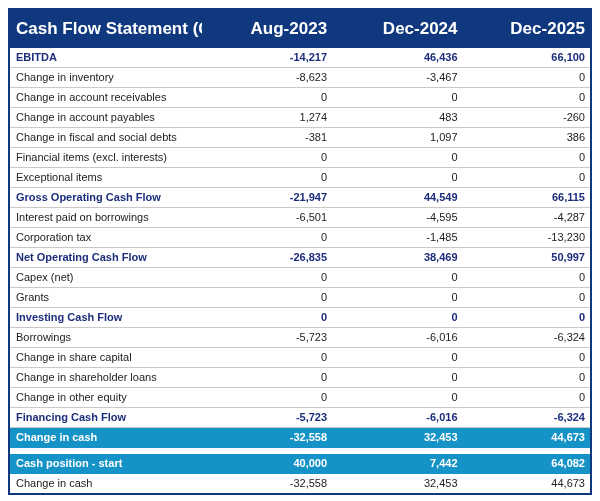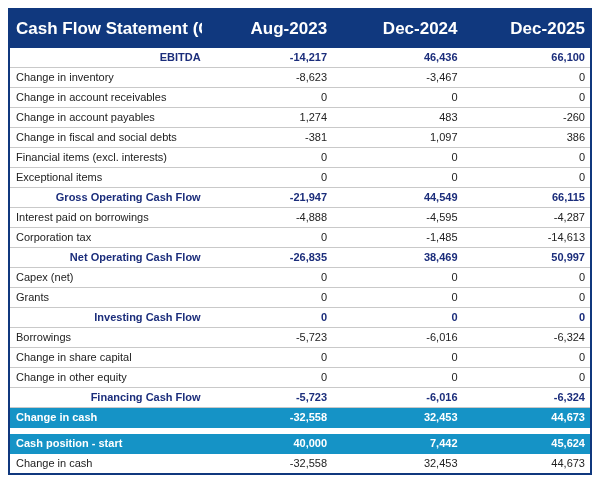--- a/index.html
+++ b/index.html
@@ -43,21 +43,21 @@
     height:18px;
     color:var(--text);
     background:#ffffff;
     border-bottom:1px solid var(--grid);
     white-space:nowrap;
     overflow:hidden;
     line-height:17px;
   }
   .label{text-align:left;padding-left:6px;}
   .num{text-align:right;padding-right:5px;}
-  tr.subtotal td{color:var(--accent);font-weight:700;text-align:right;}
+  tr.subtotal td{color:var(--accent);font-weight:700;}
   tr.highlight td{
     background:var(--highlight);
     color:var(--highlight-text);
     font-weight:700;
     border-bottom:1px solid var(--highlight);
   }
   tr.spacer td{height:6px;border-bottom:none;padding:0;background:#ffffff;}
   tbody tr:last-child td{border-bottom:none;}
 </style>
 </head>
@@ -123,29 +123,29 @@
     <td class="num">0</td>
   </tr>
         <tr class="subtotal">
     <td class="label">Gross Operating Cash Flow</td>
     <td class="num">-21,947</td>
     <td class="num">44,549</td>
     <td class="num">66,115</td>
   </tr>
         <tr class="normal">
     <td class="label">Interest paid on borrowings</td>
-    <td class="num">-4,888</td>
+    <td class="num">-6,501</td>
     <td class="num">-4,595</td>
     <td class="num">-4,287</td>
   </tr>
         <tr class="normal">
     <td class="label">Corporation tax</td>
     <td class="num">0</td>
     <td class="num">-1,485</td>
-    <td class="num">-14,613</td>
+    <td class="num">-13,230</td>
   </tr>
         <tr class="subtotal">
     <td class="label">Net Operating Cash Flow</td>
     <td class="num">-26,835</td>
     <td class="num">38,469</td>
     <td class="num">50,997</td>
   </tr>
         <tr class="normal">
     <td class="label">Capex (net)</td>
     <td class="num">0</td>
@@ -165,20 +165,26 @@
     <td class="num">0</td>
   </tr>
         <tr class="normal">
     <td class="label">Borrowings</td>
     <td class="num">-5,723</td>
     <td class="num">-6,016</td>
     <td class="num">-6,324</td>
   </tr>
         <tr class="normal">
     <td class="label">Change in share capital</td>
+    <td class="num">0</td>
+    <td class="num">0</td>
+    <td class="num">0</td>
+  </tr>
+        <tr class="normal">
+    <td class="label">Change in shareholder loans</td>
     <td class="num">0</td>
     <td class="num">0</td>
     <td class="num">0</td>
   </tr>
         <tr class="normal">
     <td class="label">Change in other equity</td>
     <td class="num">0</td>
     <td class="num">0</td>
     <td class="num">0</td>
   </tr>
@@ -194,21 +200,21 @@
     <td class="num">32,453</td>
     <td class="num">44,673</td>
   </tr>
         <tr class="spacer">
           <td colspan="4"></td>
         </tr>
         <tr class="highlight">
     <td class="label">Cash position - start</td>
     <td class="num">40,000</td>
     <td class="num">7,442</td>
-    <td class="num">45,624</td>
+    <td class="num">64,082</td>
   </tr>
         <tr class="normal">
     <td class="label">Change in cash</td>
     <td class="num">-32,558</td>
     <td class="num">32,453</td>
     <td class="num">44,673</td>
   </tr>
       </tbody>
   </table>
 </div>

